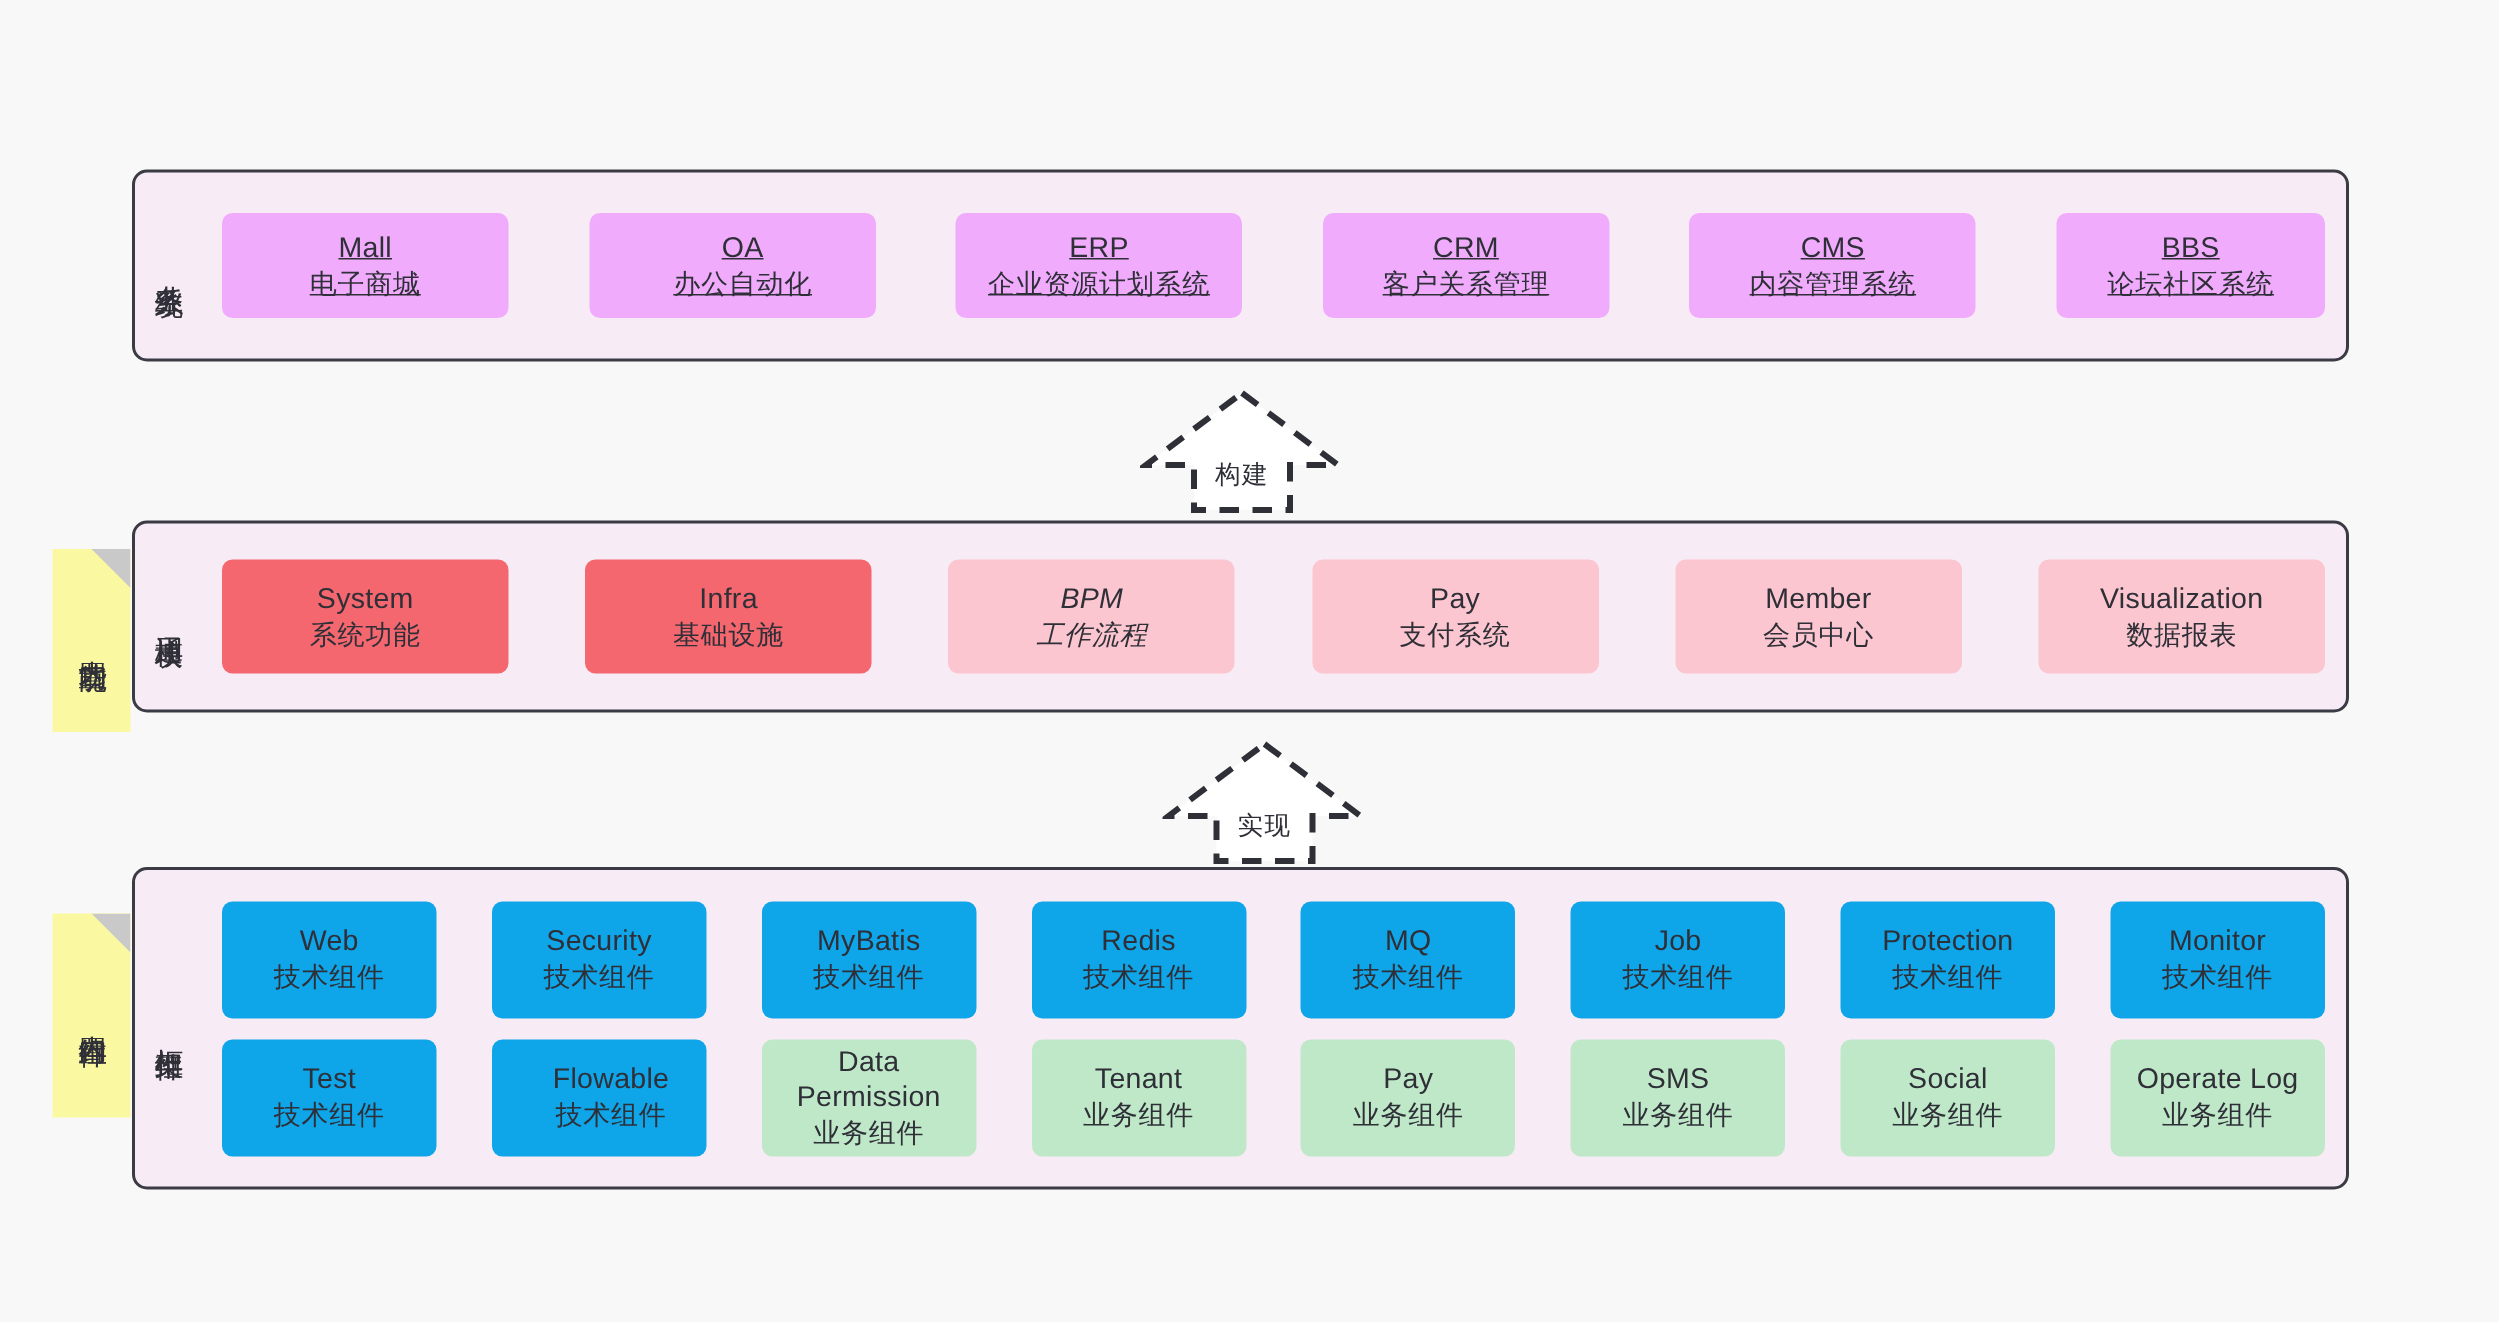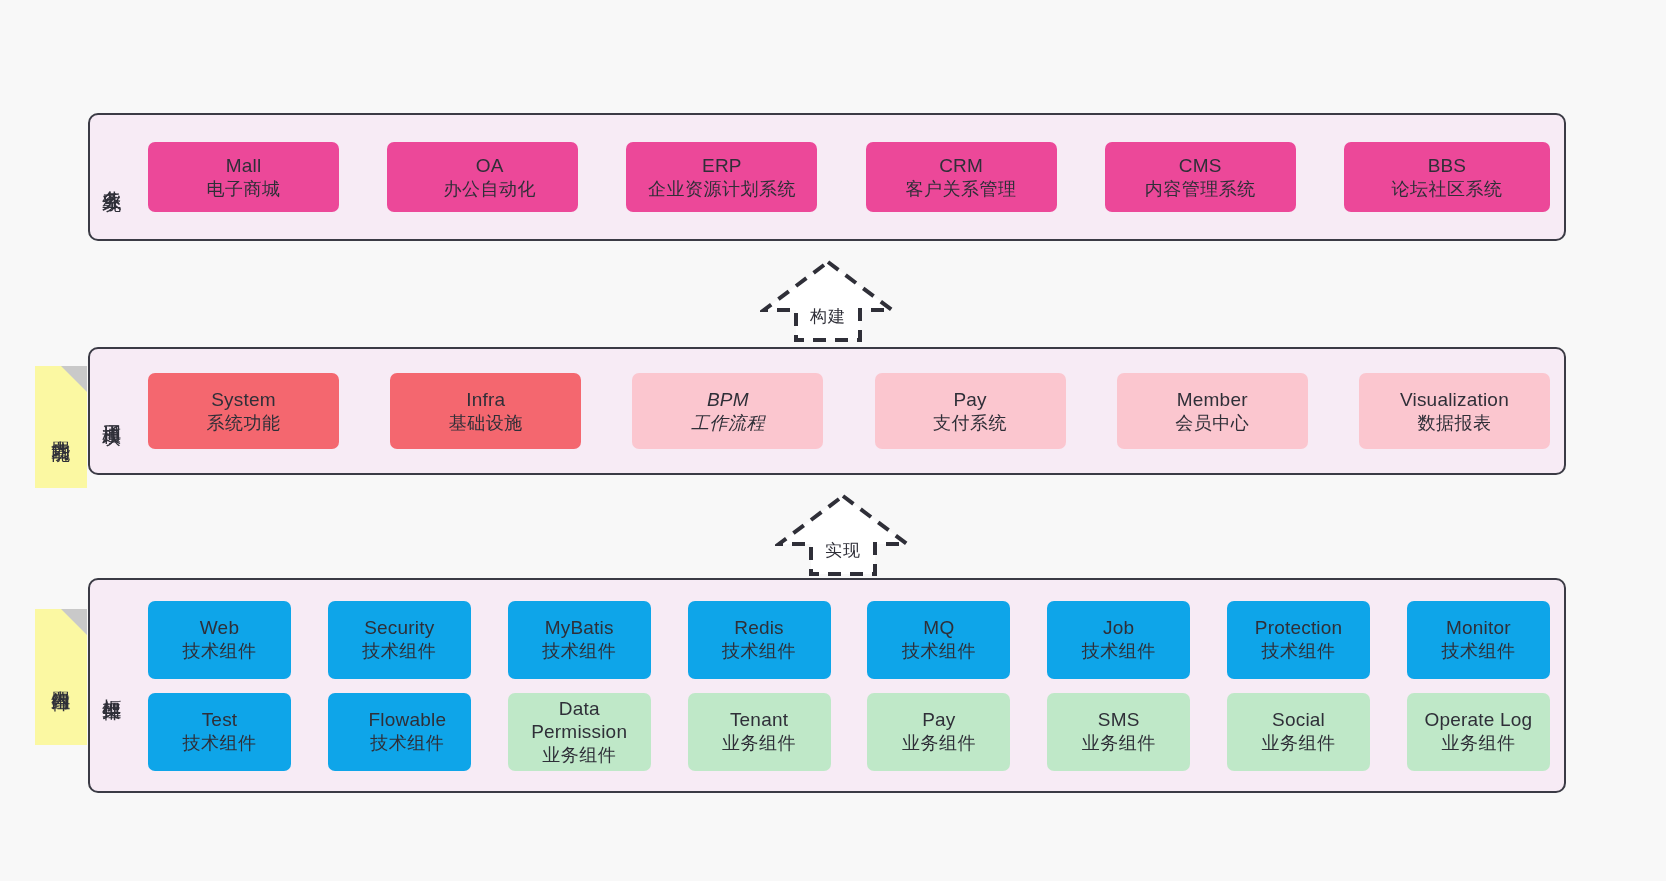--- a/index.html
+++ b/index.html
@@ -80,21 +80,21 @@
   }
   .card .t-en {
     font-size: 19px;
     letter-spacing: 0.2px;
   }
   .card .t-cn {
     font-size: 18px;
     letter-spacing: 0.5px;
   }
 
-  .c-blue        { background: #ec4899; }
+  .c-blue        { background: #f0abfc; text-decoration: underline; }
   .c-red         { background: #f4676f; }
   .c-pink        { background: #fbc6cf; }
   .c-green       { background: #0ea5e9; }
   .c-lightgreen  { background: #bfe8c8; }
 
   
   .note {
     position: absolute;
     box-sizing: border-box;
     background: #fbf8a2;
@@ -160,21 +160,21 @@
           <span class="t-cn">企业资源计划系统</span>
         </div>
         <div class="card c-blue" style="width:191px;height:70px;">
           <span class="t-en">CRM</span>
           <span class="t-cn">客户关系管理</span>
         </div>
         <div class="card c-blue" style="width:191px;height:70px;">
           <span class="t-en">CMS</span>
           <span class="t-cn">内容管理系统</span>
         </div>
-        <div class="card c-blue" style="width:206px;height:70px;">
+        <div class="card c-blue" style="width:179px;height:70px;">
           <span class="t-en">BBS</span>
           <span class="t-cn">论坛社区系统</span>
         </div>
       </div>
     </div>
   </div>
 
   <div class="arrow" style="left:760px; top:258px; width:136px; height:86px;">
     <svg width="136" height="86" viewBox="0 0 136 86" aria-hidden="true">
       <path d="M 68 4 L 132 52 L 100 52 L 100 82 L 36 82 L 36 52 L 4 52 Z" fill="#ffffff" stroke="#2f2f38" stroke-width="4" stroke-dasharray="13 9" stroke-linejoin="miter"></path>

